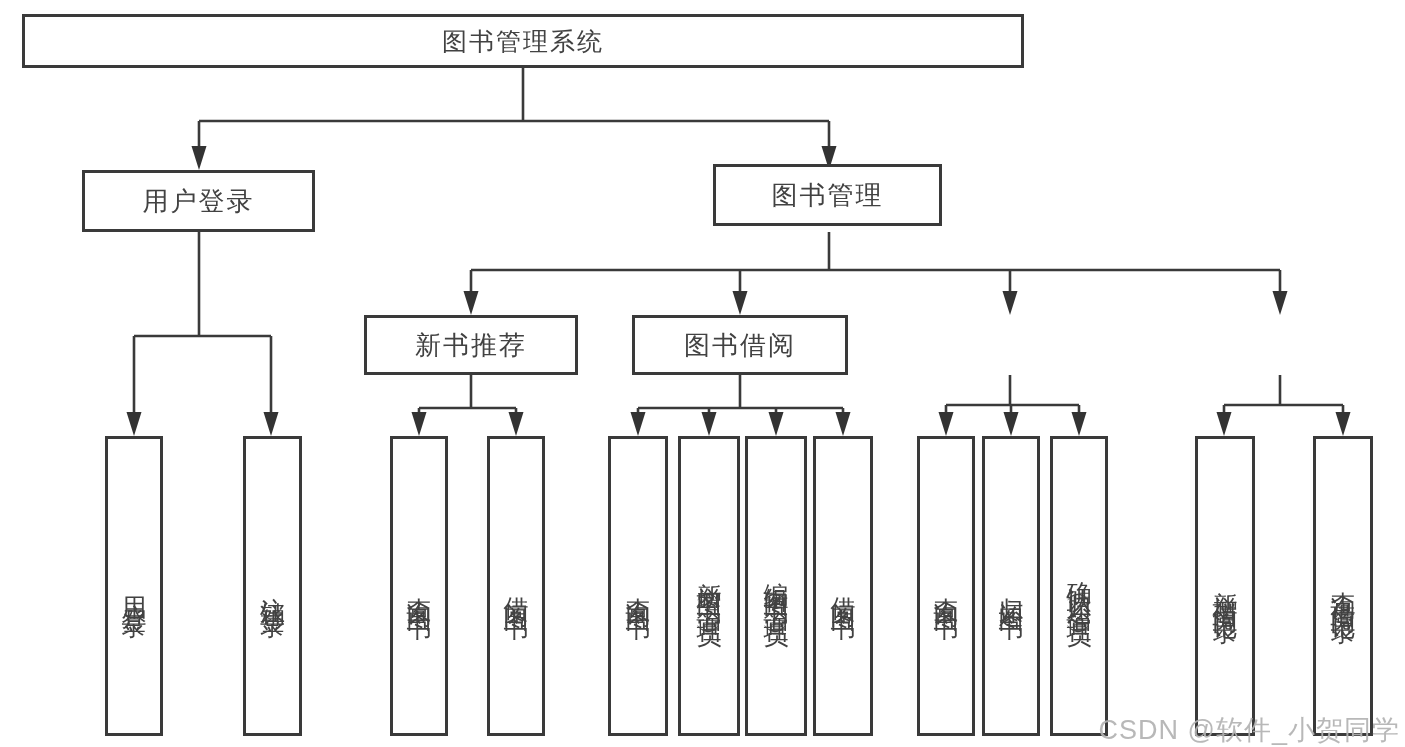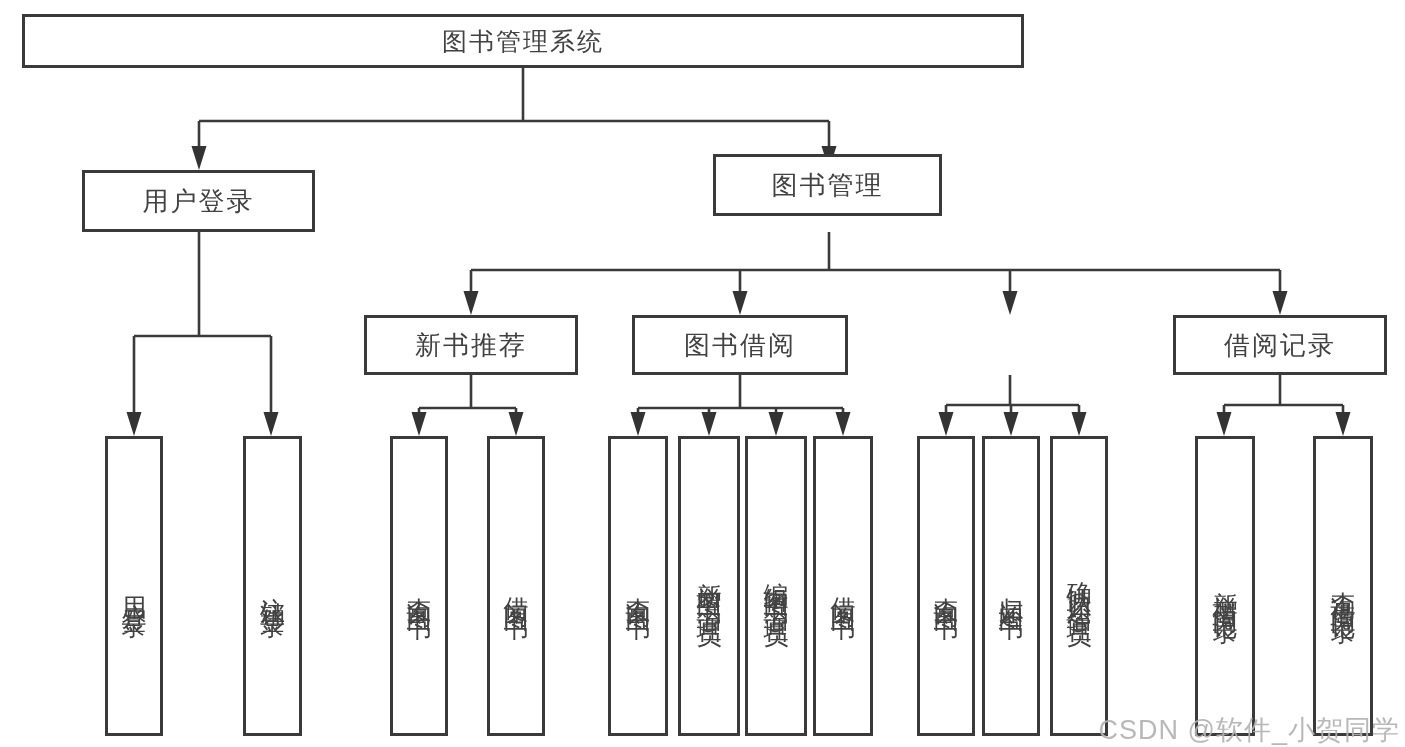--- a/index.html
+++ b/index.html
@@ -134,25 +134,24 @@
     <line x1="1224" y1="405" x2="1343" y2="405"></line>
     <line x1="1224" y1="405" x2="1224" y2="414"></line>
     <polygon points="1216.5,412 1231.5,412 1224,436"></polygon>
     <line x1="1343" y1="405" x2="1343" y2="414"></line>
     <polygon points="1335.5,412 1350.5,412 1343,436"></polygon>
   </svg>
 
   <div class="node hbox root" style="left:22px; top:14px; width:1002px; height:54px;">图书管理系统</div>
 
   <div class="node hbox" style="left:82px; top:170px; width:233px; height:62px;">用户登录</div>
-  <div class="node hbox" style="left:713px; top:154px; width:229px; height:62px;">图书管理</div>
+  <div class="node hbox" style="left:713px; top:164px; width:229px; height:62px;">图书管理</div>
 
   <div class="node hbox" style="left:632px; top:315px; width:216px; height:60px;">图书借阅</div>
   <div class="node hbox" style="left:364px; top:315px; width:214px; height:60px;">新书推荐</div>
-  <div class="node hbox" style="left:1173px; top:315px; width:214px; height:60px;">借阅记录</div>
 
   <div class="node vbox" style="left:105px; top:436px; width:58px; height:300px;">用户登录</div>
   <div class="node vbox" style="left:243px; top:436px; width:59px; height:300px;">注销登录</div>
 
   <div class="node vbox" style="left:390px; top:436px; width:58px; height:300px;">查询图书</div>
   <div class="node vbox" style="left:487px; top:436px; width:58px; height:300px;">借阅图书</div>
 
   <div class="node vbox" style="left:608px; top:436px; width:60px; height:300px;">查询图书</div>
   <div class="node vbox" style="left:678px; top:436px; width:62px; height:300px;">新增图书（管理员）</div>
   <div class="node vbox" style="left:745px; top:436px; width:62px; height:300px;">编辑图书（管理员）</div>

